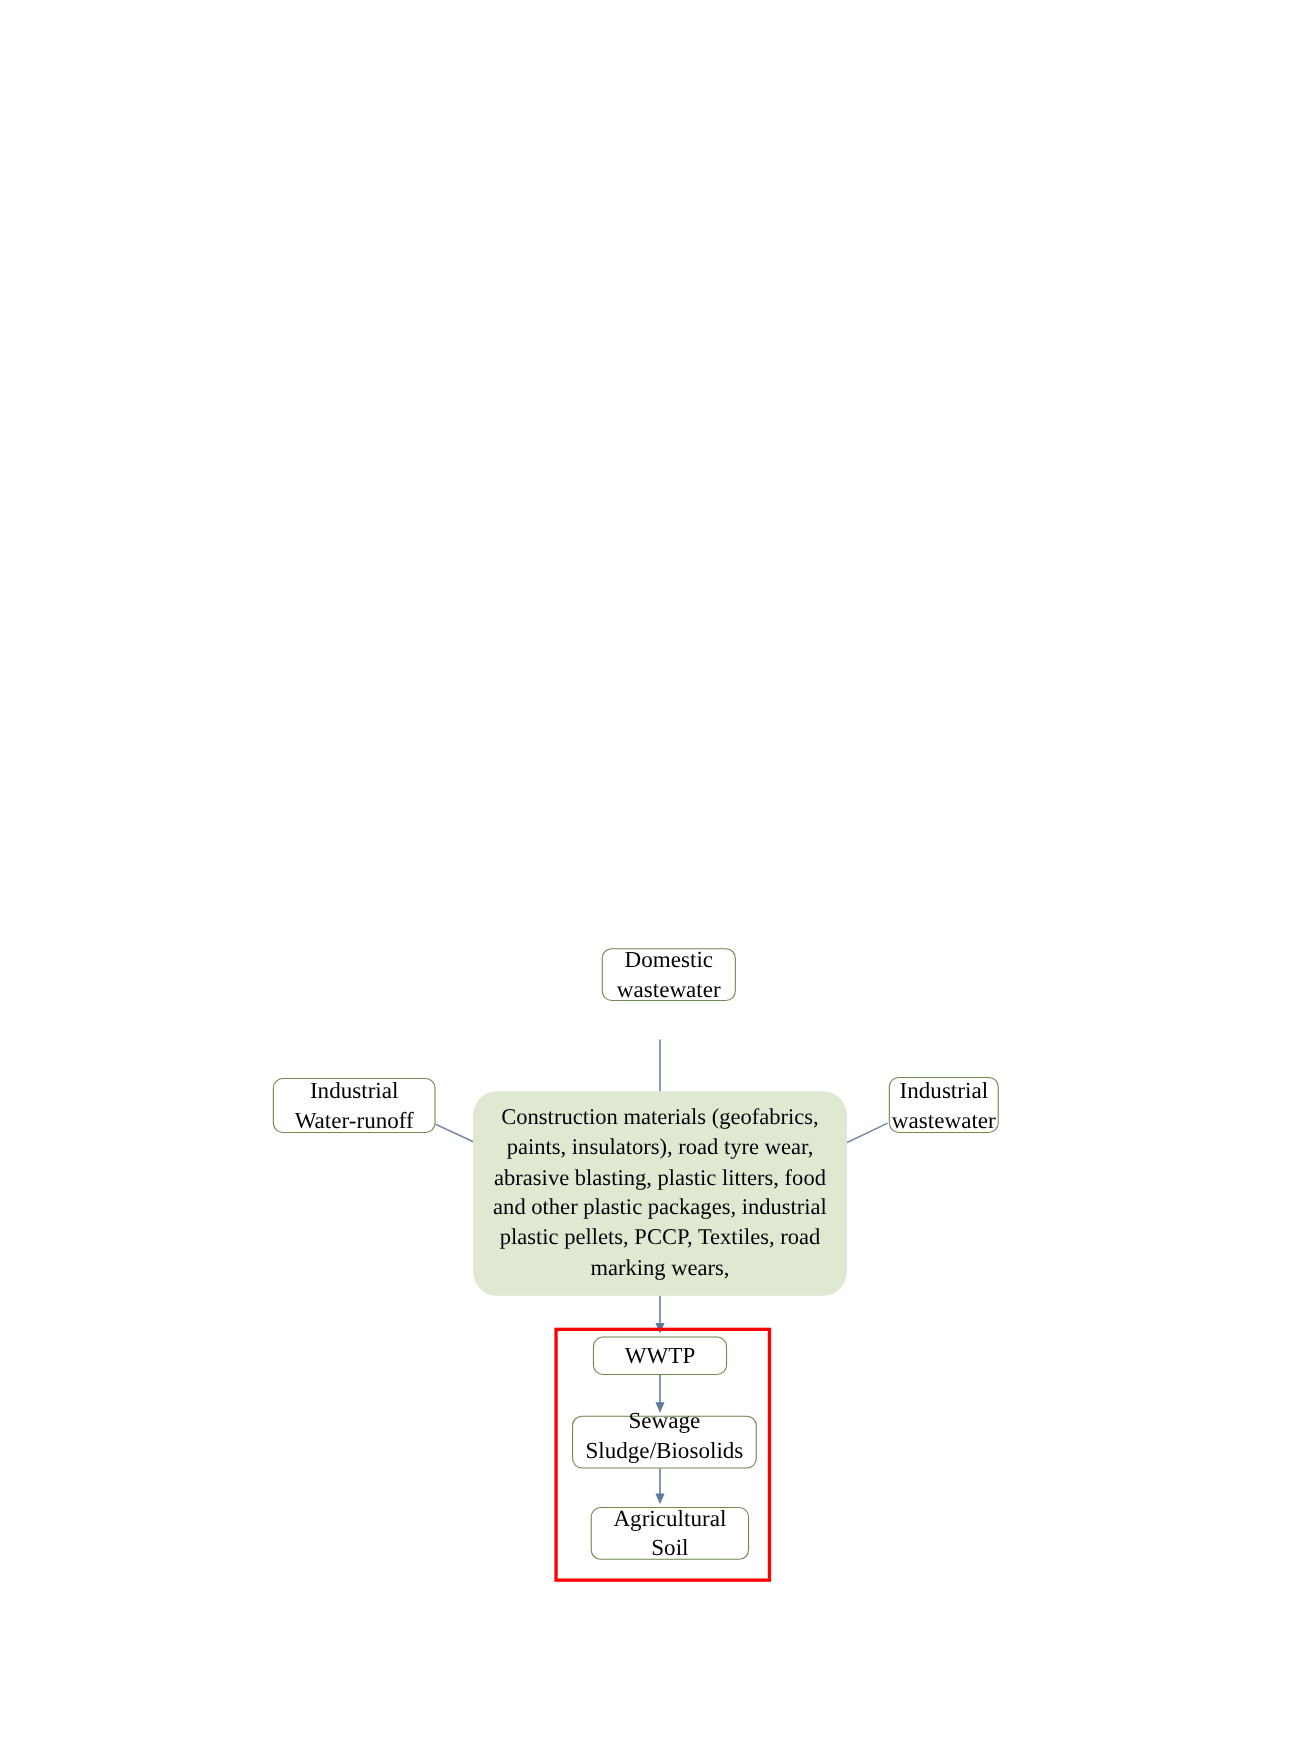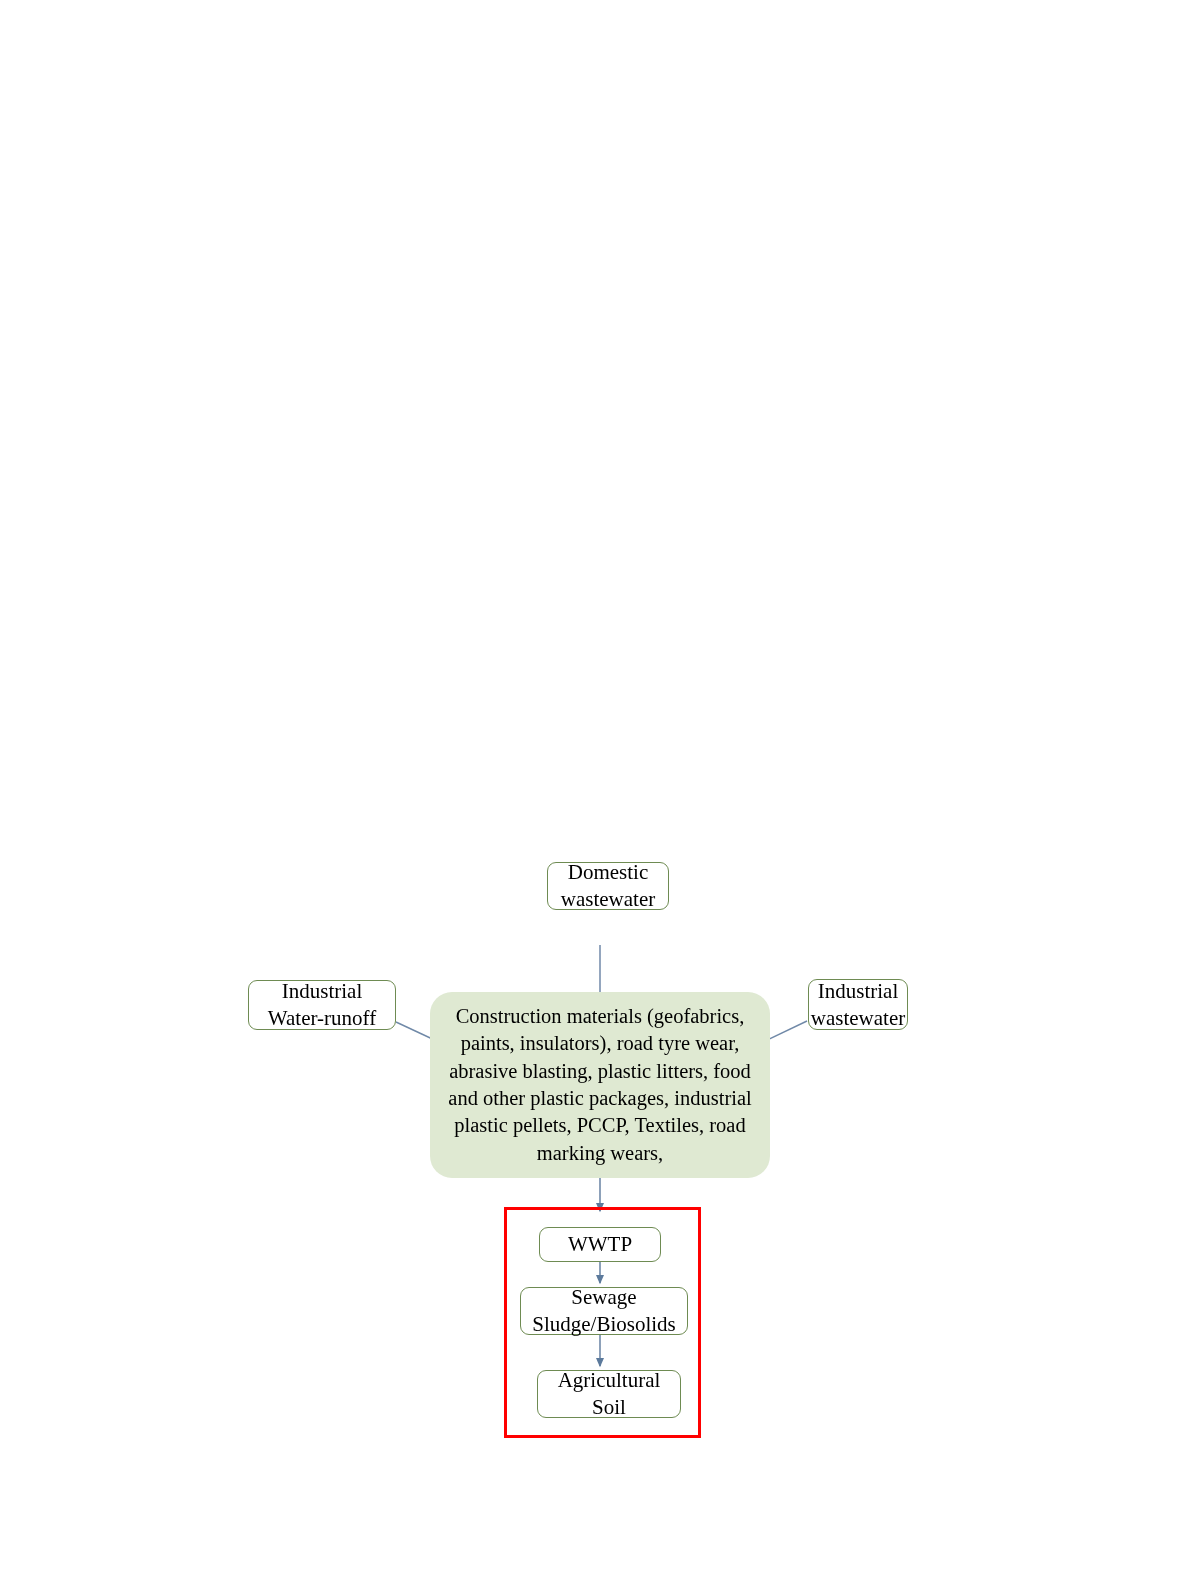--- a/index.html
+++ b/index.html
@@ -95,24 +95,24 @@
   #node-domestic-wastewater {
     left: 547px; top: 862px; width: 122px; height: 48px;
   }
   #node-stormwater-runoff {
     left: 248px; top: 980px; width: 148px; height: 50px;
   }
   #node-industrial-wastewater {
     left: 808px; top: 979px; width: 100px; height: 51px;
   }
   #node-wwtp {
-    left: 539px; top: 1215px; width: 122px; height: 35px; margin-top: 12px;
+    left: 539px; top: 1215px; width: 122px; height: 35px;
   }
   #node-sewage-sludge {
-    left: 520px; top: 1287px; width: 168px; height: 48px;
+    left: 520px; top: 1287px; width: 168px; height: 48px; align-items: flex-end;
   }
   #node-agricultural-soil {
     left: 537px; top: 1370px; width: 144px; height: 48px;
   }
 </style>
 </head>
 <body>
 
 <div id="diagram-canvas">
 

